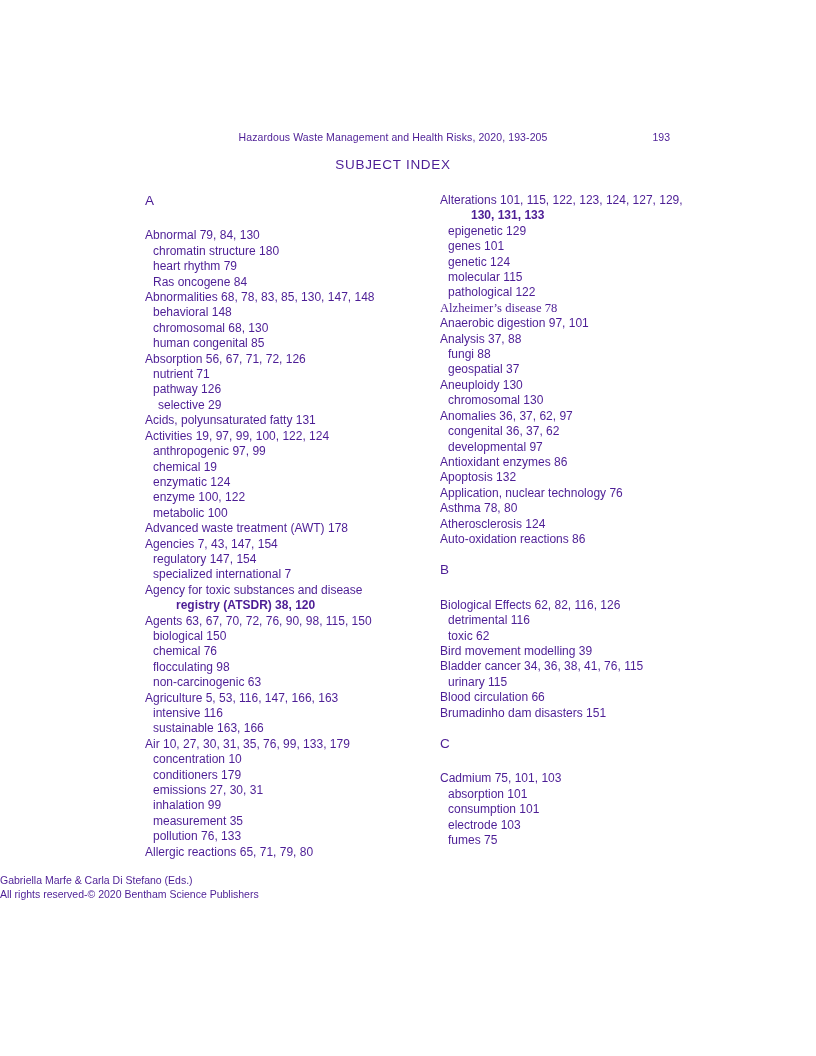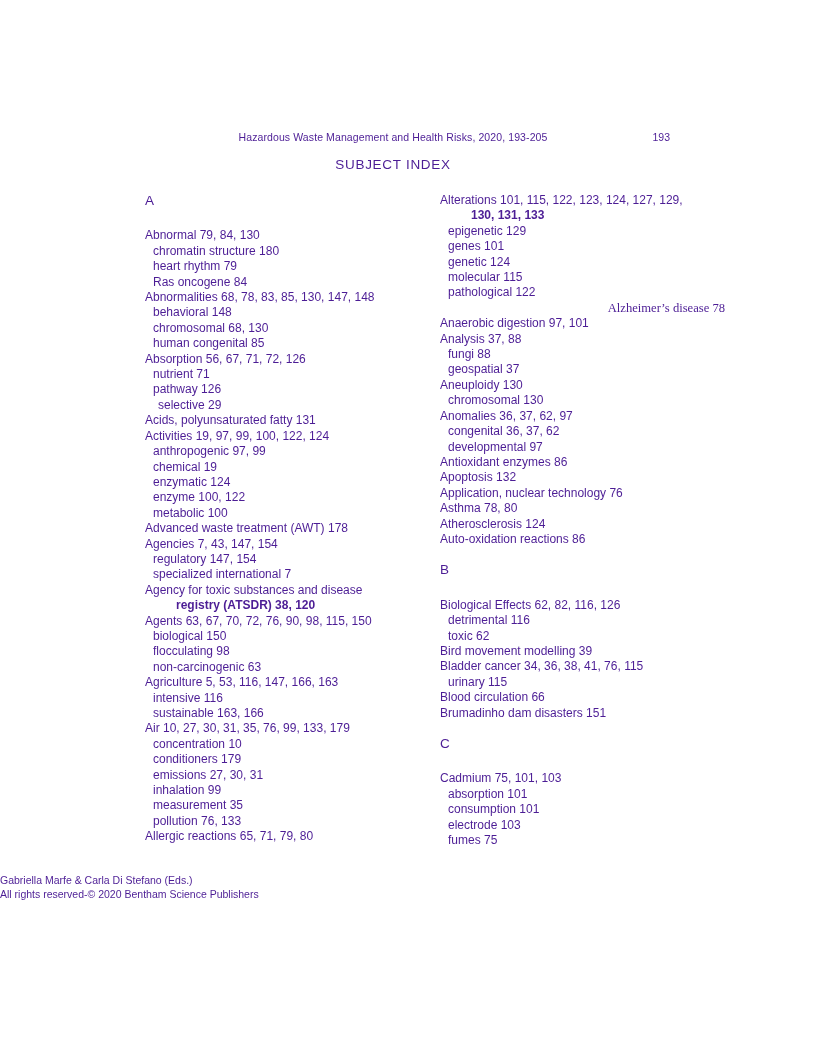--- a/index.html
+++ b/index.html
@@ -28,21 +28,21 @@
   .col{position:absolute;top:193px;}
   .col-left{left:145px;width:272px;}
   .col-right{left:440px;width:285px;}
   .entry{
     font-size:12px;line-height:15.4px;white-space:nowrap;
   }
   .ind-0{padding-left:0;}
   .ind-1{padding-left:8px;}
   .ind-2{padding-left:13px;}
   .ind-3{padding-left:31px;font-weight:bold;}
-  .serif{font-family:"Liberation Serif",serif;font-size:12.6px;text-align:right;}
+  .serif{font-family:"Liberation Serif",serif;font-size:12.6px;}
   .letter{
     font-size:13.5px;line-height:15.4px;
     margin:15px 0 20px 0;
   }
   .letter.first{margin-top:0;}
   .page-footer{
     position:absolute;top:873px;left:0;width:816px;
     text-align:left;font-size:10.5px;line-height:14px;
   }
 </style>
@@ -79,20 +79,21 @@
       <div class="entry ind-1">enzyme 100, 122</div>
       <div class="entry ind-1">metabolic 100</div>
       <div class="entry ind-0">Advanced waste treatment (AWT) 178</div>
       <div class="entry ind-0">Agencies 7, 43, 147, 154</div>
       <div class="entry ind-1">regulatory 147, 154</div>
       <div class="entry ind-1">specialized international 7</div>
       <div class="entry ind-0">Agency for toxic substances and disease</div>
       <div class="entry ind-3">registry (ATSDR) 38, 120</div>
       <div class="entry ind-0">Agents 63, 67, 70, 72, 76, 90, 98, 115, 150</div>
       <div class="entry ind-1">biological 150</div>
+      <div class="entry ind-1">chemical 76</div>
       <div class="entry ind-1">flocculating 98</div>
       <div class="entry ind-1">non-carcinogenic 63</div>
       <div class="entry ind-0">Agriculture 5, 53, 116, 147, 166, 163</div>
       <div class="entry ind-1">intensive 116</div>
       <div class="entry ind-1">sustainable 163, 166</div>
       <div class="entry ind-0">Air 10, 27, 30, 31, 35, 76, 99, 133, 179</div>
       <div class="entry ind-1">concentration 10</div>
       <div class="entry ind-1">conditioners 179</div>
       <div class="entry ind-1">emissions 27, 30, 31</div>
       <div class="entry ind-1">inhalation 99</div>

